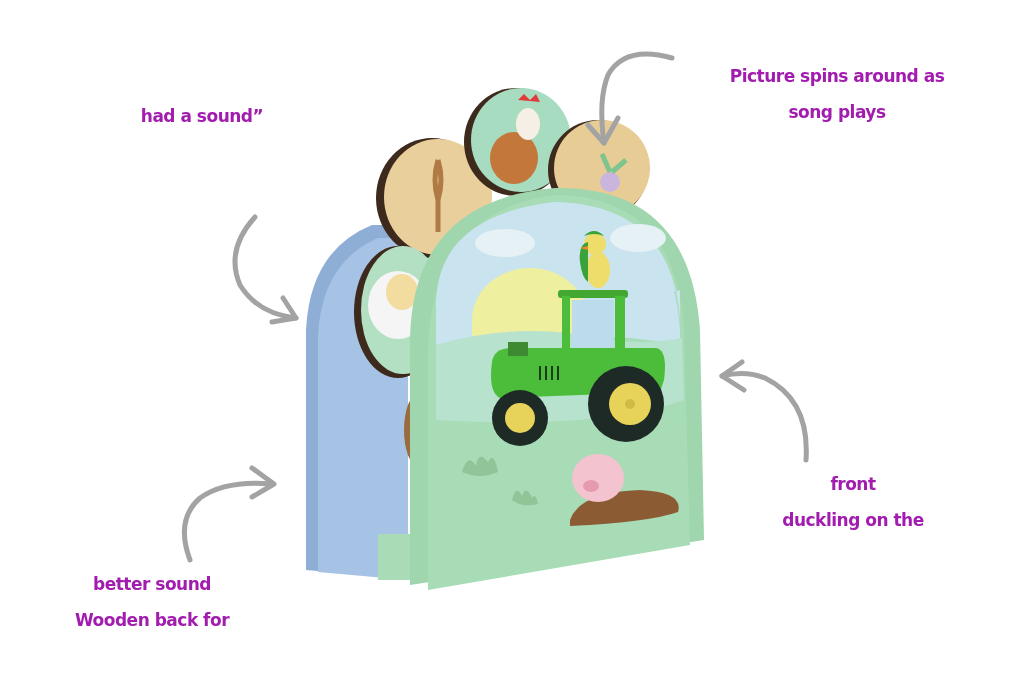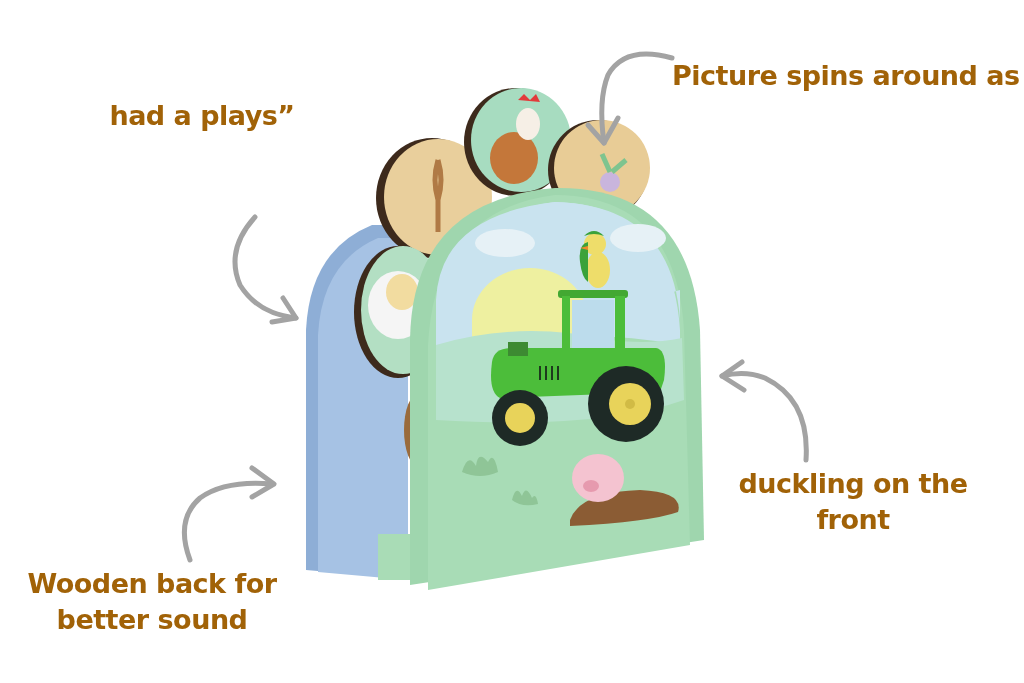--- a/index.html
+++ b/index.html
@@ -1,17 +1,17 @@
 <!DOCTYPE html>
 <html><head>
 <meta charset="utf-8">
 <style>
   html, body { margin: 0; padding: 0; background: #ffffff; }
   body { width: 1024px; height: 683px; position: relative; overflow: hidden; font-family: "DejaVu Sans", sans-serif; }
-  .callout { position: absolute; color: #a16207; font-weight: bold; text-align: center; font-size: 27px; line-height: 36px; letter-spacing: -0.5px; }
+  .callout { position: absolute; color: #a21caf; font-weight: bold; text-align: center; font-size: 17px; line-height: 36px; letter-spacing: -0.5px; }
   .callout span { display: block; white-space: nowrap; }
   #c1 { left: 42px; top: 98px; width: 320px; }
   #c2 { left: 672px; top: 58px; width: 330px; }
   #c3 { left: 728px; top: 466px; width: 250px; }
   #c4 { left: 22px; top: 566px; width: 260px; }
   svg.arrow { position: absolute; overflow: visible; }
   #toy { position: absolute; left: 0; top: 0; }
 </style>
 </head>
 <body>
@@ -93,25 +93,26 @@
     <path d="M672 58 Q625 45 608 75 Q598 100 604 143"></path>
     <path d="M588 125 L604 143 L618 118"></path>
     <path d="M806 460 Q810 400 765 378 Q745 370 722 376"></path>
     <path d="M742 362 L722 376 L744 390"></path>
     <path d="M190 560 Q175 520 200 498 Q225 480 272 484"></path>
     <path d="M252 468 L274 484 L252 497"></path>
   </g>
 </svg>
 
 <div class="callout" id="c1">
-  <span>had a plays”</span>
+  <span>had a sound”</span>
 </div>
 <div class="callout" id="c2">
   <span>Picture spins around as</span>
+  <span>song plays</span>
 </div>
 <div class="callout" id="c3">
+  <span>front</span>
   <span>duckling on the</span>
-  <span>front</span>
 </div>
 <div class="callout" id="c4">
+  <span>better sound</span>
   <span>Wooden back for</span>
-  <span>better sound</span>
 </div>
 
 </body></html>

